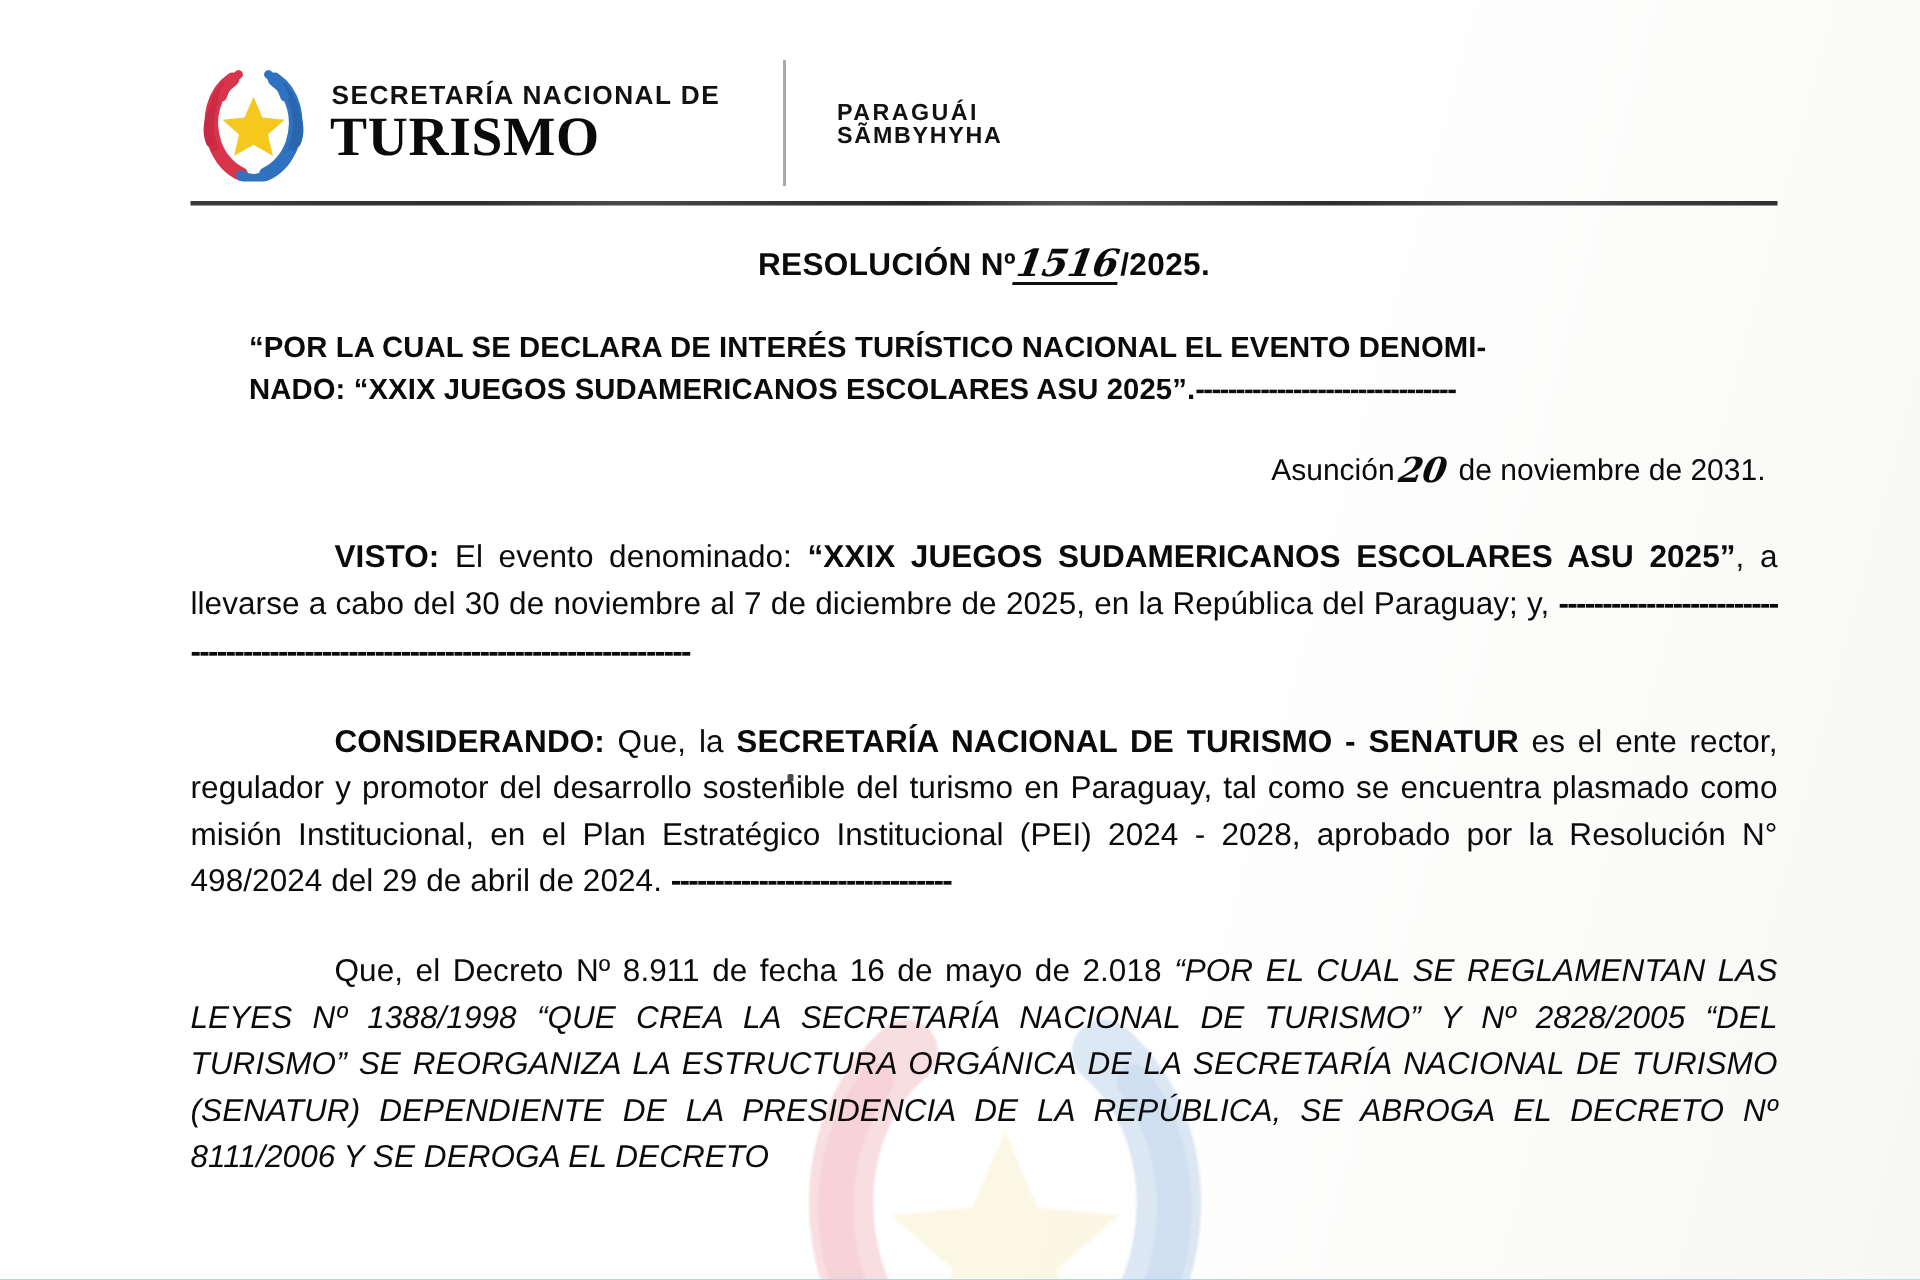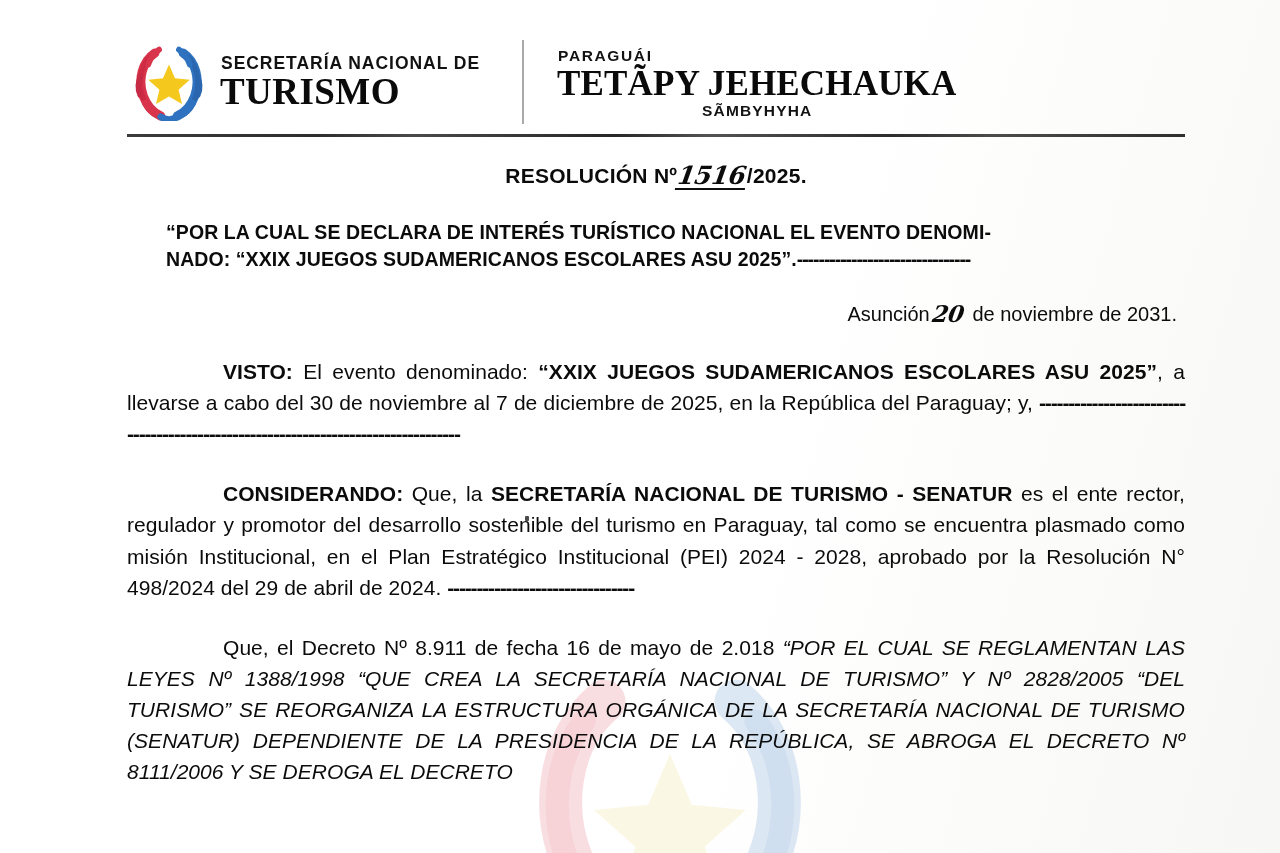--- a/index.html
+++ b/index.html
@@ -258,21 +258,20 @@
 
       <div class="org-es">
         <span class="l1">SECRETARÍA NACIONAL DE</span>
         <span class="l2">TURISMO</span>
       </div>
 
       <div class="divider-vert"></div>
 
       <div class="org-gn">
         <span class="l1">PARAGUÁI</span>
-        <span class="l2">TETÃPY JEHECHAUKA</span>
         <span class="l3">SÃMBYHYHA</span>
       </div>
     </div>
 
     <div class="rule"></div>
 
     <div class="res-title">
       <span>RESOLUCIÓN Nº</span><span class="hand">1516</span><span>/</span><span>2025.</span>
     </div>
 

